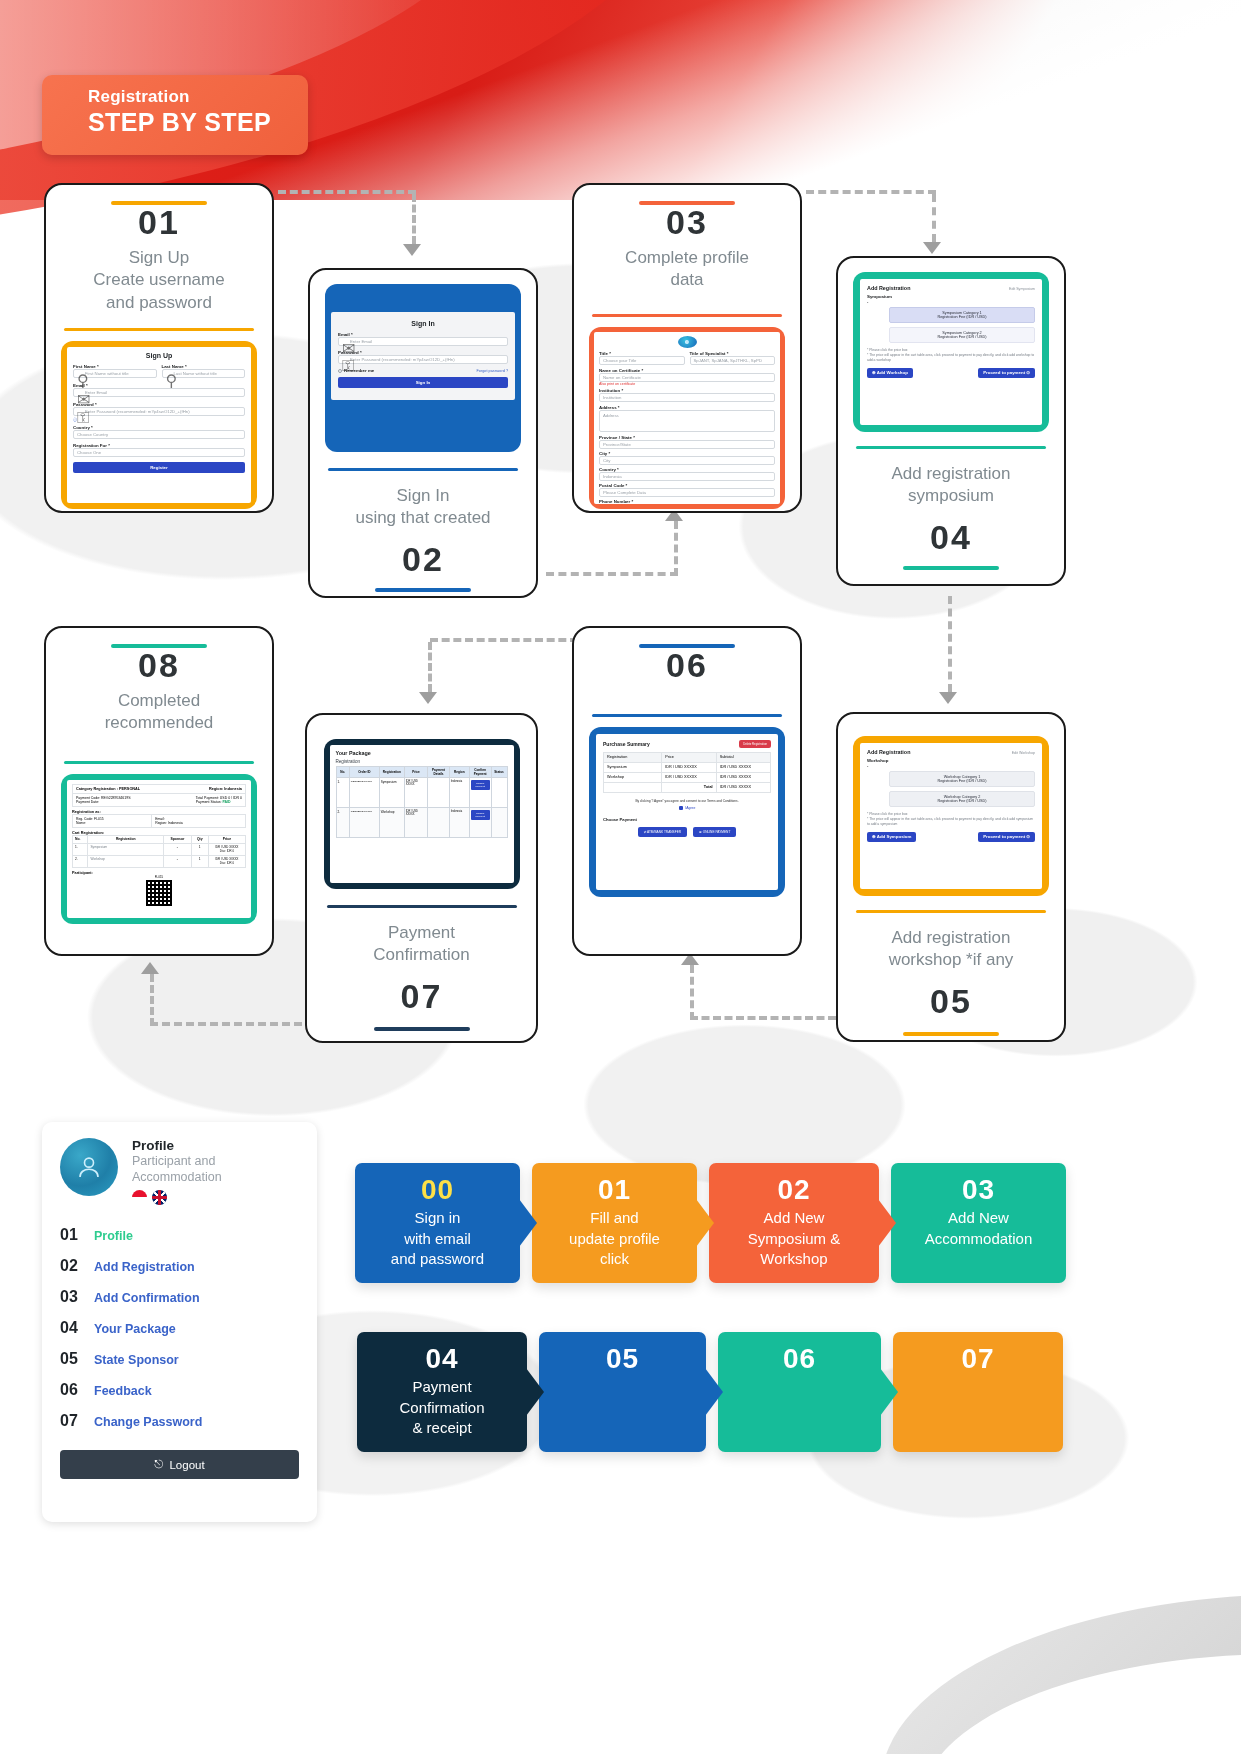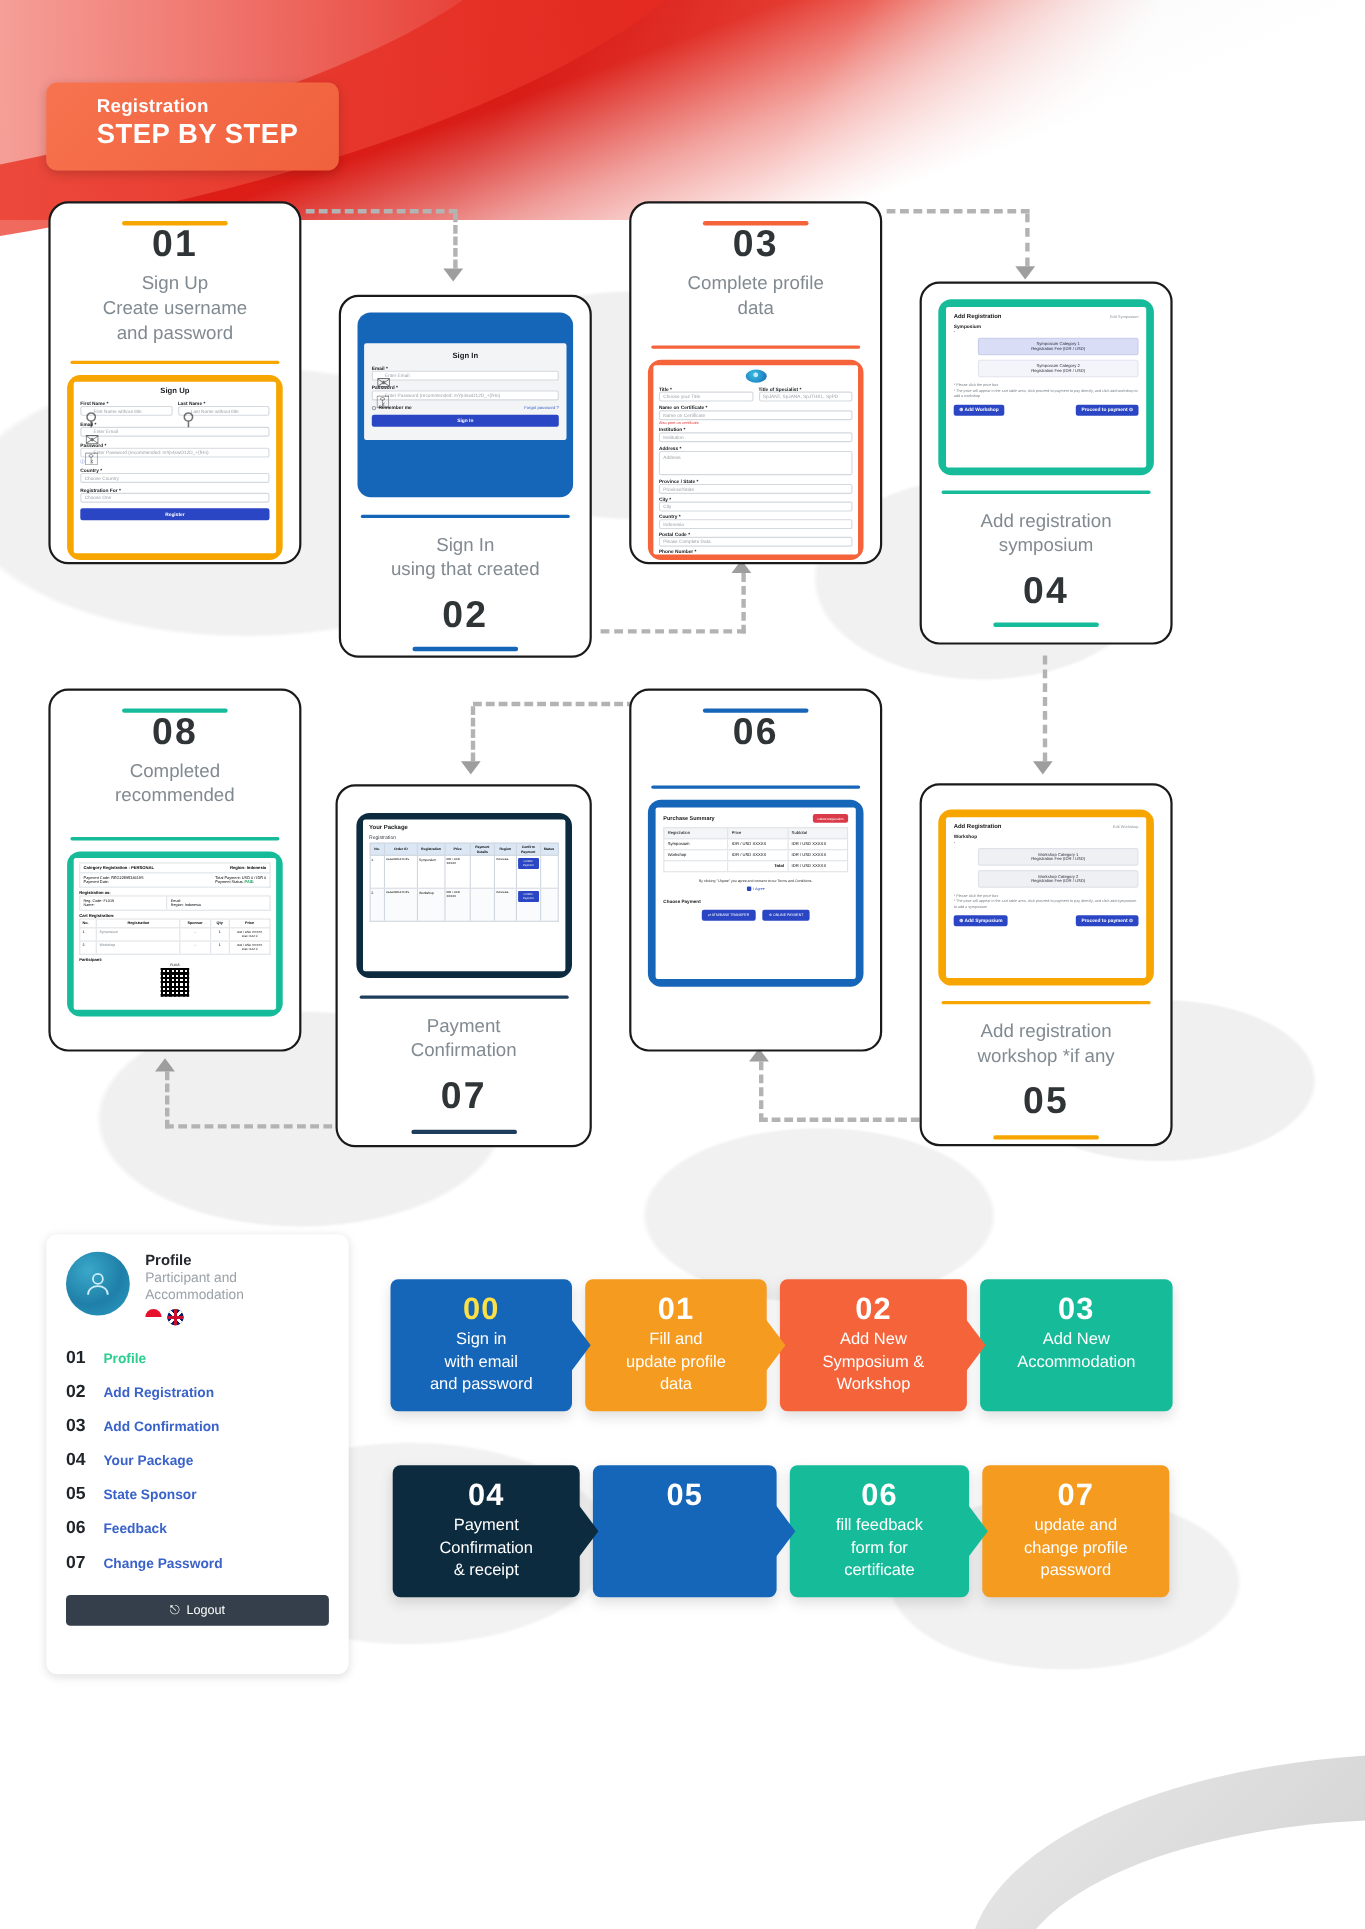--- a/index.html
+++ b/index.html
@@ -673,21 +673,21 @@
   <div class="chip" style="background:#1565B8; color:#1565B8; width:165px;">
     <div class="cnum" style="color:#fde047;">00</div>
     <div class="clbl" style="color:#fff; white-space:pre-line;">Sign in
 with email
 and password</div>
   </div>
   <div class="chip" style="background:#F59B1F; color:#F59B1F; width:165px;">
     <div class="cnum" style="color:#fff;">01</div>
     <div class="clbl" style="color:#fff; white-space:pre-line;">Fill and
 update profile
-data</div>
+click</div>
   </div>
   <div class="chip" style="background:#F4633A; color:#F4633A; width:170px;">
     <div class="cnum" style="color:#fff;">02</div>
     <div class="clbl" style="color:#fff; white-space:pre-line;">Add New
 Symposium &amp;
 Workshop</div>
   </div>
   <div class="chip" style="background:#16BC99; color:#16BC99; width:175px;">
     <div class="cnum" style="color:#fff;">03</div>
     <div class="clbl" style="color:#fff; white-space:pre-line;">Add New
@@ -700,23 +700,17 @@
     <div class="cnum" style="color:#fff;">04</div>
     <div class="clbl" style="color:#fff; white-space:pre-line;">Payment
 Confirmation
 &amp; receipt</div>
   </div>
   <div class="chip" style="background:#1565B8; color:#1565B8; width:167px;">
     <div class="cnum" style="color:#fff;">05</div>
   </div>
   <div class="chip" style="background:#16BC99; color:#16BC99; width:163px;">
     <div class="cnum" style="color:#fff;">06</div>
-    <div class="clbl" style="color:#fff; white-space:pre-line;">fill feedback
-form for
-certificate</div>
   </div>
   <div class="chip" style="background:#F59B1F; color:#F59B1F; width:170px;">
     <div class="cnum" style="color:#fff;">07</div>
-    <div class="clbl" style="color:#fff; white-space:pre-line;">update and
-change profile
-password</div>
   </div>
 </div>
 
 </body></html>

